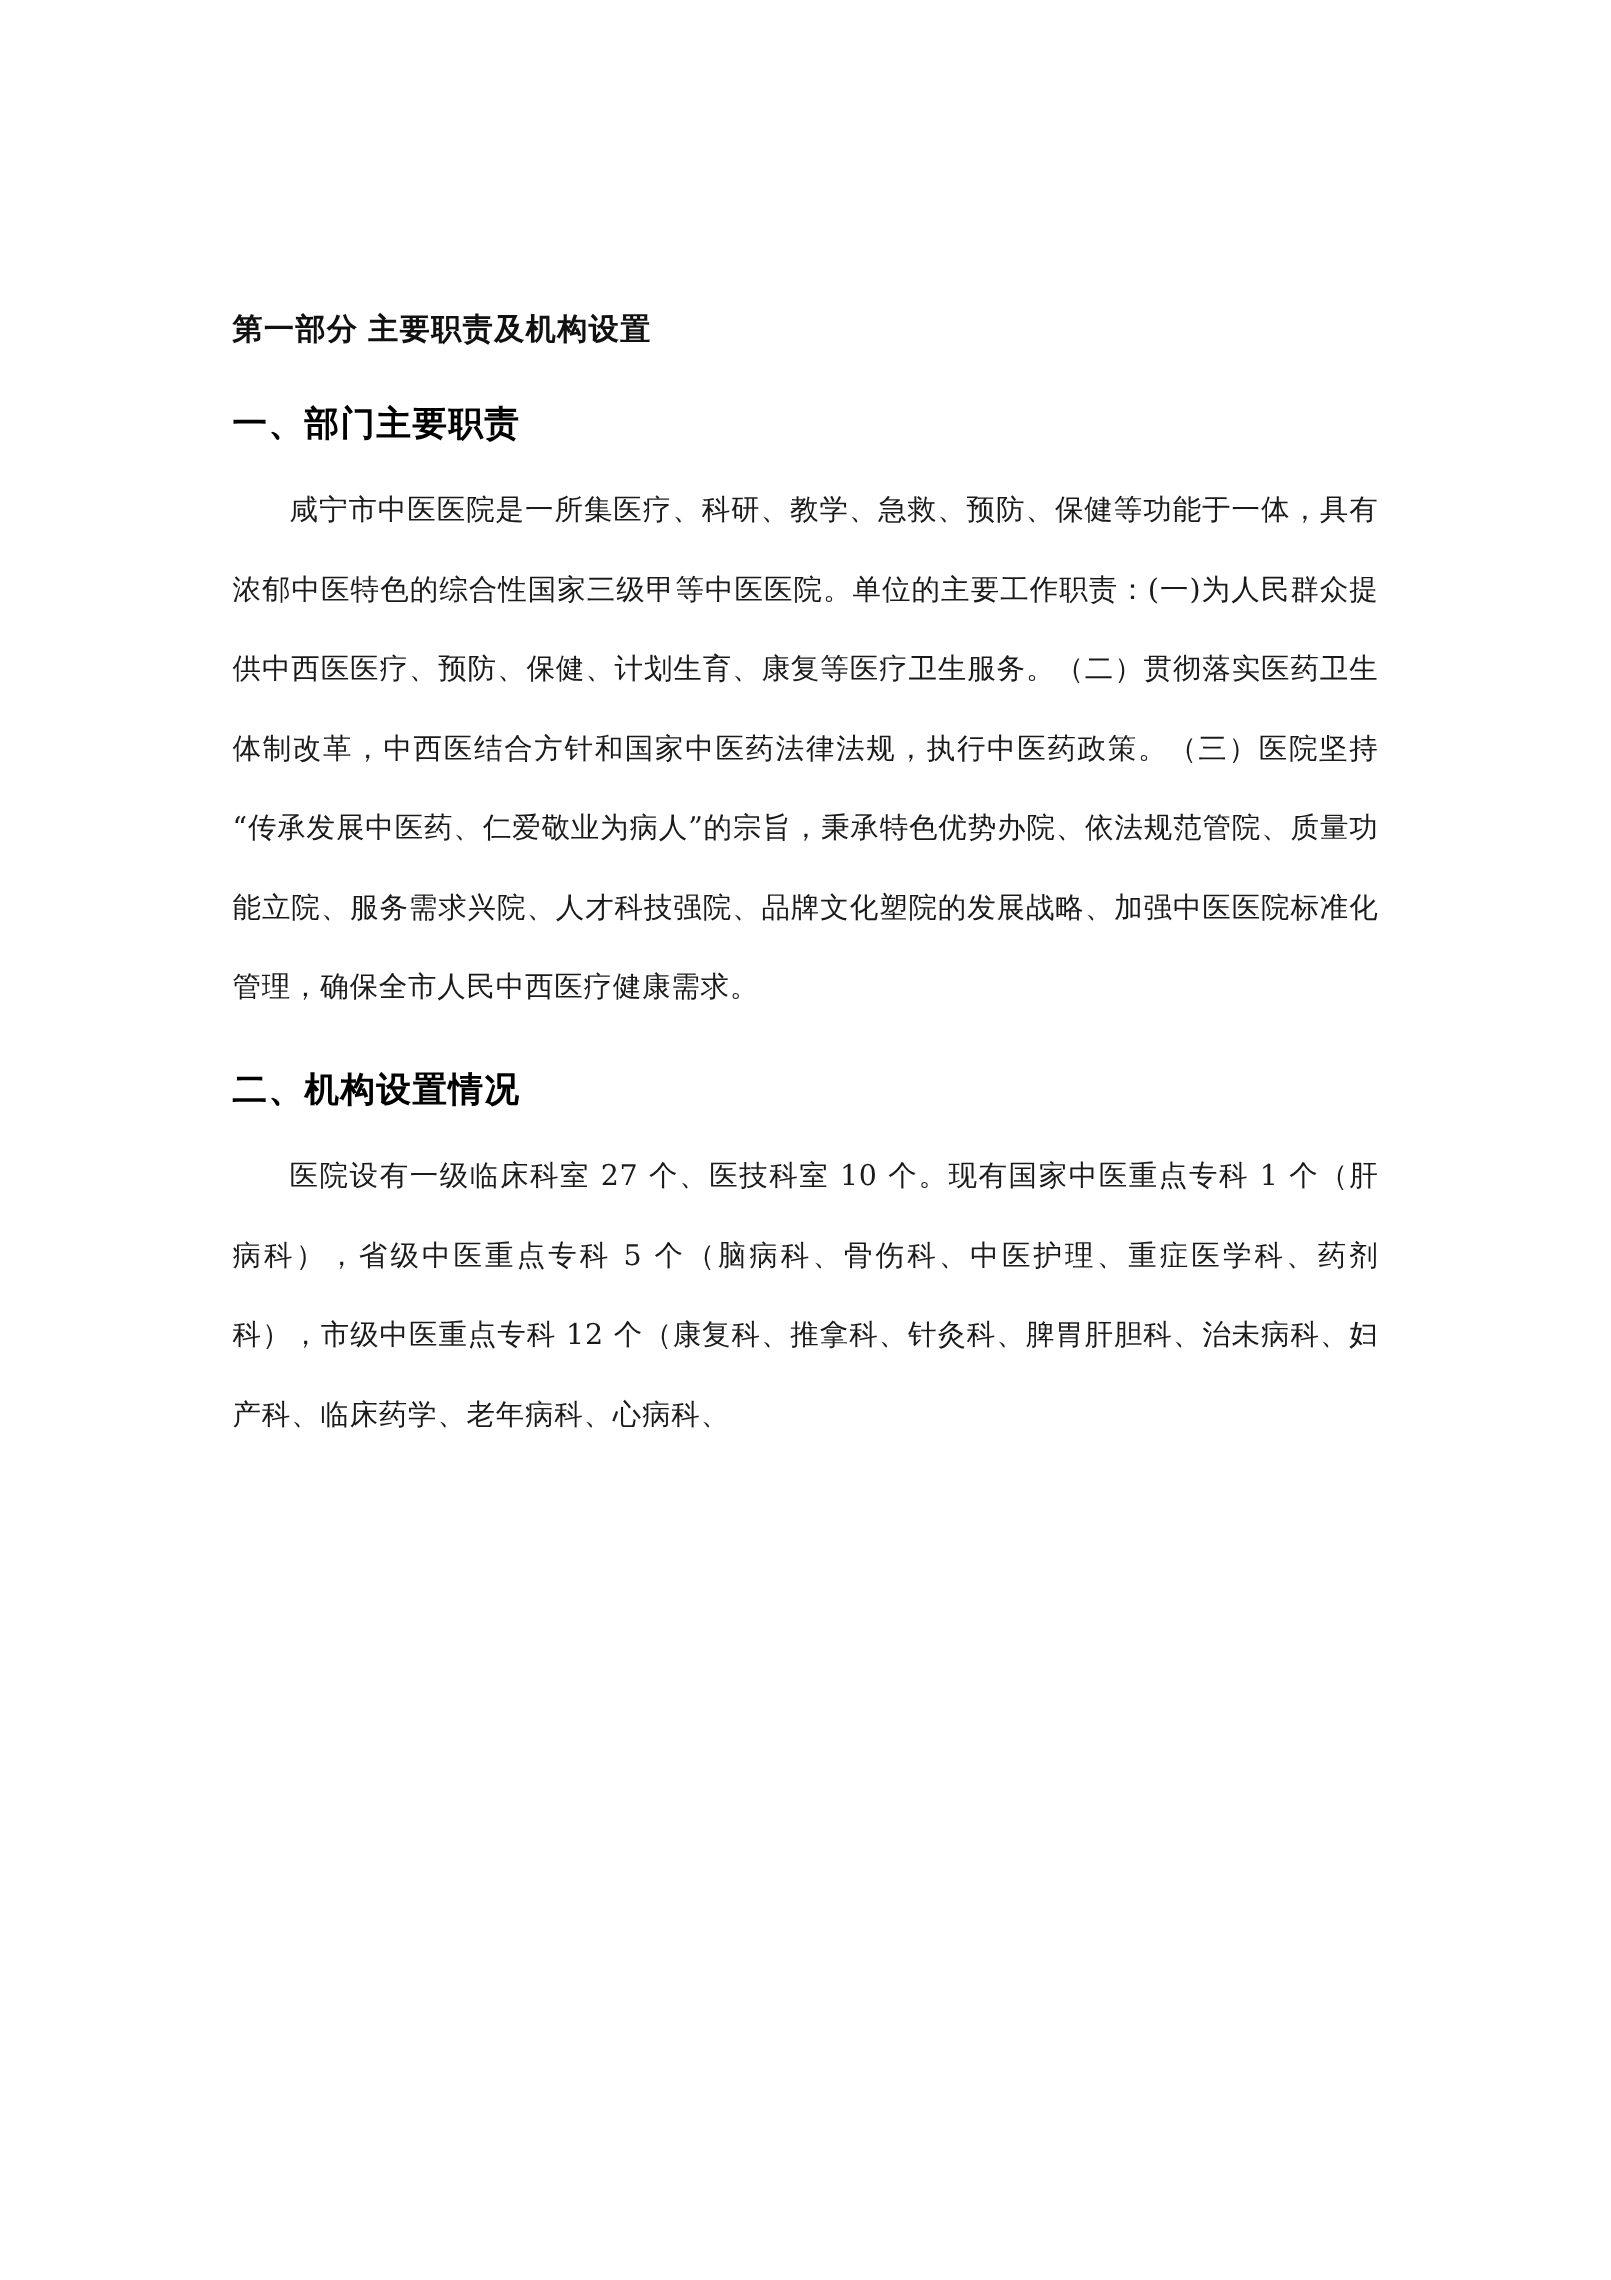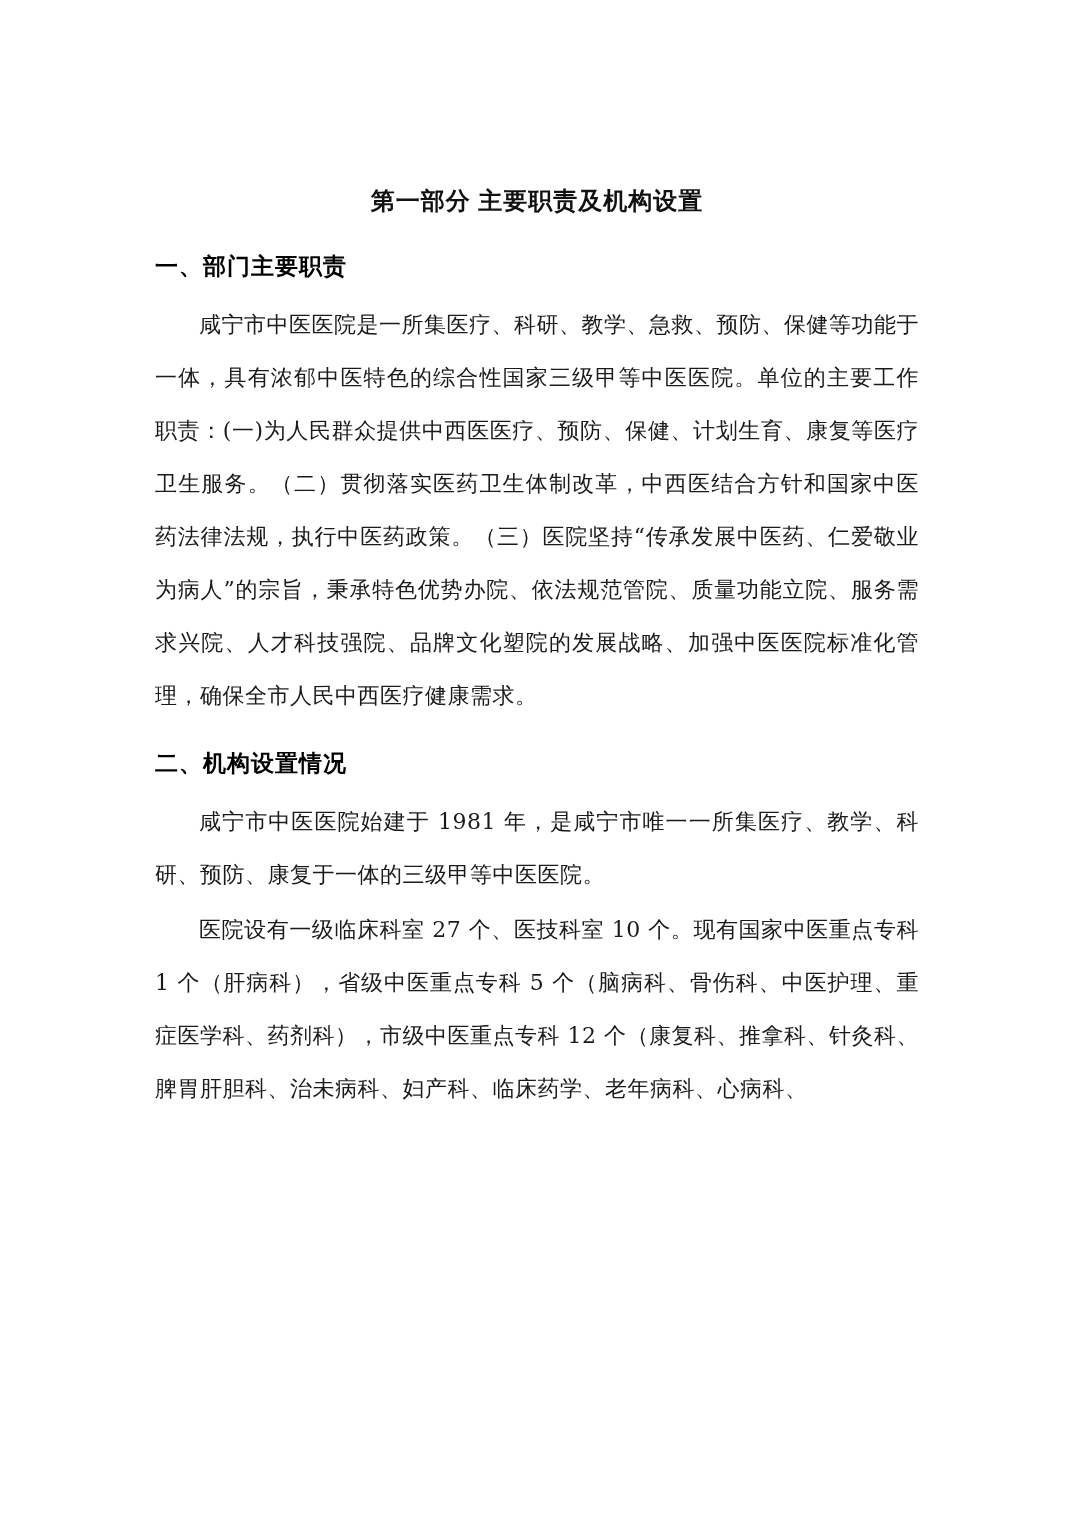--- a/index.html
+++ b/index.html
@@ -12,38 +12,37 @@
     height: 1520px;
     background: #ffffff;
     position: relative;
     box-sizing: border-box;
     padding: 160px 155px 90px 155px;
     font-family: "DejaVu Serif", "Liberation Serif", serif;
     color: #1a1a1a;
     overflow: hidden;
   }
   .doc-title {
-    text-align: center;
     font-family: "Liberation Sans", "DejaVu Sans", sans-serif;
     font-weight: bold;
-    font-size: 24px;
+    font-size: 20px;
     letter-spacing: 1px;
-    margin: 25px 0 34px 0;
+    margin: 46px 0 34px 0;
     color: #111;
   }
   .section-heading {
     font-family: "Liberation Sans", "DejaVu Sans", sans-serif;
     font-weight: bold;
     font-size: 23px;
     letter-spacing: 1px;
     margin: 26px 0 16px 0;
     color: #000000;
   }
   .para {
-    font-size: 22px;
+    font-size: 19px;
     line-height: 53px;
     text-align: justify;
     text-justify: inter-ideograph;
     text-indent: 2em;
     margin: 0 0 2px 0;
     letter-spacing: 0.5px;
   }
   .para:last-child {
     margin-bottom: 0;
   }
@@ -55,17 +54,16 @@
 
   <div class="doc-title">第一部分 主要职责及机构设置</div>
 
   <div class="section">
     <div class="section-heading">一、部门主要职责</div>
     <p class="para">咸宁市中医医院是一所集医疗、科研、教学、急救、预防、保健等功能于一体，具有浓郁中医特色的综合性国家三级甲等中医医院。单位的主要工作职责：(一)为人民群众提供中西医医疗、预防、保健、计划生育、康复等医疗卫生服务。（二）贯彻落实医药卫生体制改革，中西医结合方针和国家中医药法律法规，执行中医药政策。（三）医院坚持“传承发展中医药、仁爱敬业为病人”的宗旨，秉承特色优势办院、依法规范管院、质量功能立院、服务需求兴院、人才科技强院、品牌文化塑院的发展战略、加强中医医院标准化管理，确保全市人民中西医疗健康需求。</p>
   </div>
 
   <div class="section">
     <div class="section-heading">二、机构设置情况</div>
-    <p class="para">咸宁市中医医院始建于 1981 年，是咸宁市唯一一所集医疗、教学、科研、预防、康复于一体的三级甲等中医医院。</p>
     <p class="para">医院设有一级临床科室 27 个、医技科室 10 个。现有国家中医重点专科 1 个（肝病科），省级中医重点专科 5 个（脑病科、骨伤科、中医护理、重症医学科、药剂科），市级中医重点专科 12 个（康复科、推拿科、针灸科、脾胃肝胆科、治未病科、妇产科、临床药学、老年病科、心病科、</p>
   </div>
 
 </div>
 
 </body></html>

